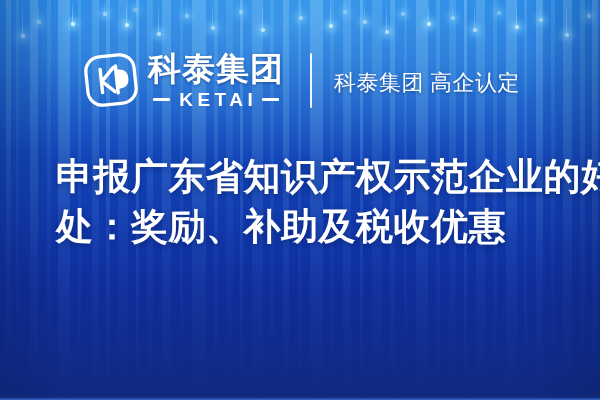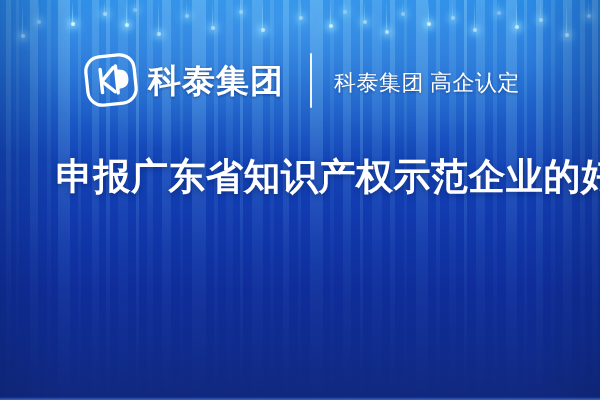--- a/index.html
+++ b/index.html
@@ -284,29 +284,35 @@
             <rect x="7" y="7" width="50" height="50" rx="15" ry="15" fill="none" stroke="#ffffff" stroke-width="3.4"></rect>
             <path d="M22 20 L22 44" stroke="#ffffff" stroke-width="3.6" stroke-linecap="round" fill="none"></path>
             <path d="M35.5 19.5 L22.5 32.5 L35 44.5" stroke="#ffffff" stroke-width="3.6" stroke-linecap="round" stroke-linejoin="round" fill="none"></path>
             <path d="M38 18 L38 46" stroke="#ffffff" stroke-width="3.6" stroke-linecap="round" fill="none"></path>
             <path d="M38 22 C47 22 50 26 50 32 C50 38 47 42 38 42 Z" fill="#ffffff"></path>
           </g>
         </svg>
       </span>
       <span class="logo-words">
         <span class="logo-cn">科泰集团</span>
+        <span class="logo-en">
+          <i class="dash"></i>
+          <span class="word">KETAI</span>
+          <i class="dash"></i>
+        </span>
       </span>
     </div>
 
     <span class="divider"></span>
 
     <div class="tagline">
       <span class="tagline-sub">科泰集团 高企认定</span>
     </div>
 
   </div>
 
   <div id="headline">
     <div class="headline-line">申报广东省知识产权示范企业的好</div>
+    <div class="headline-line">处：奖励、补助及税收优惠</div>
   </div>
 
   <div class="bottom-edge"></div>
 </div>
 
 </body></html>

